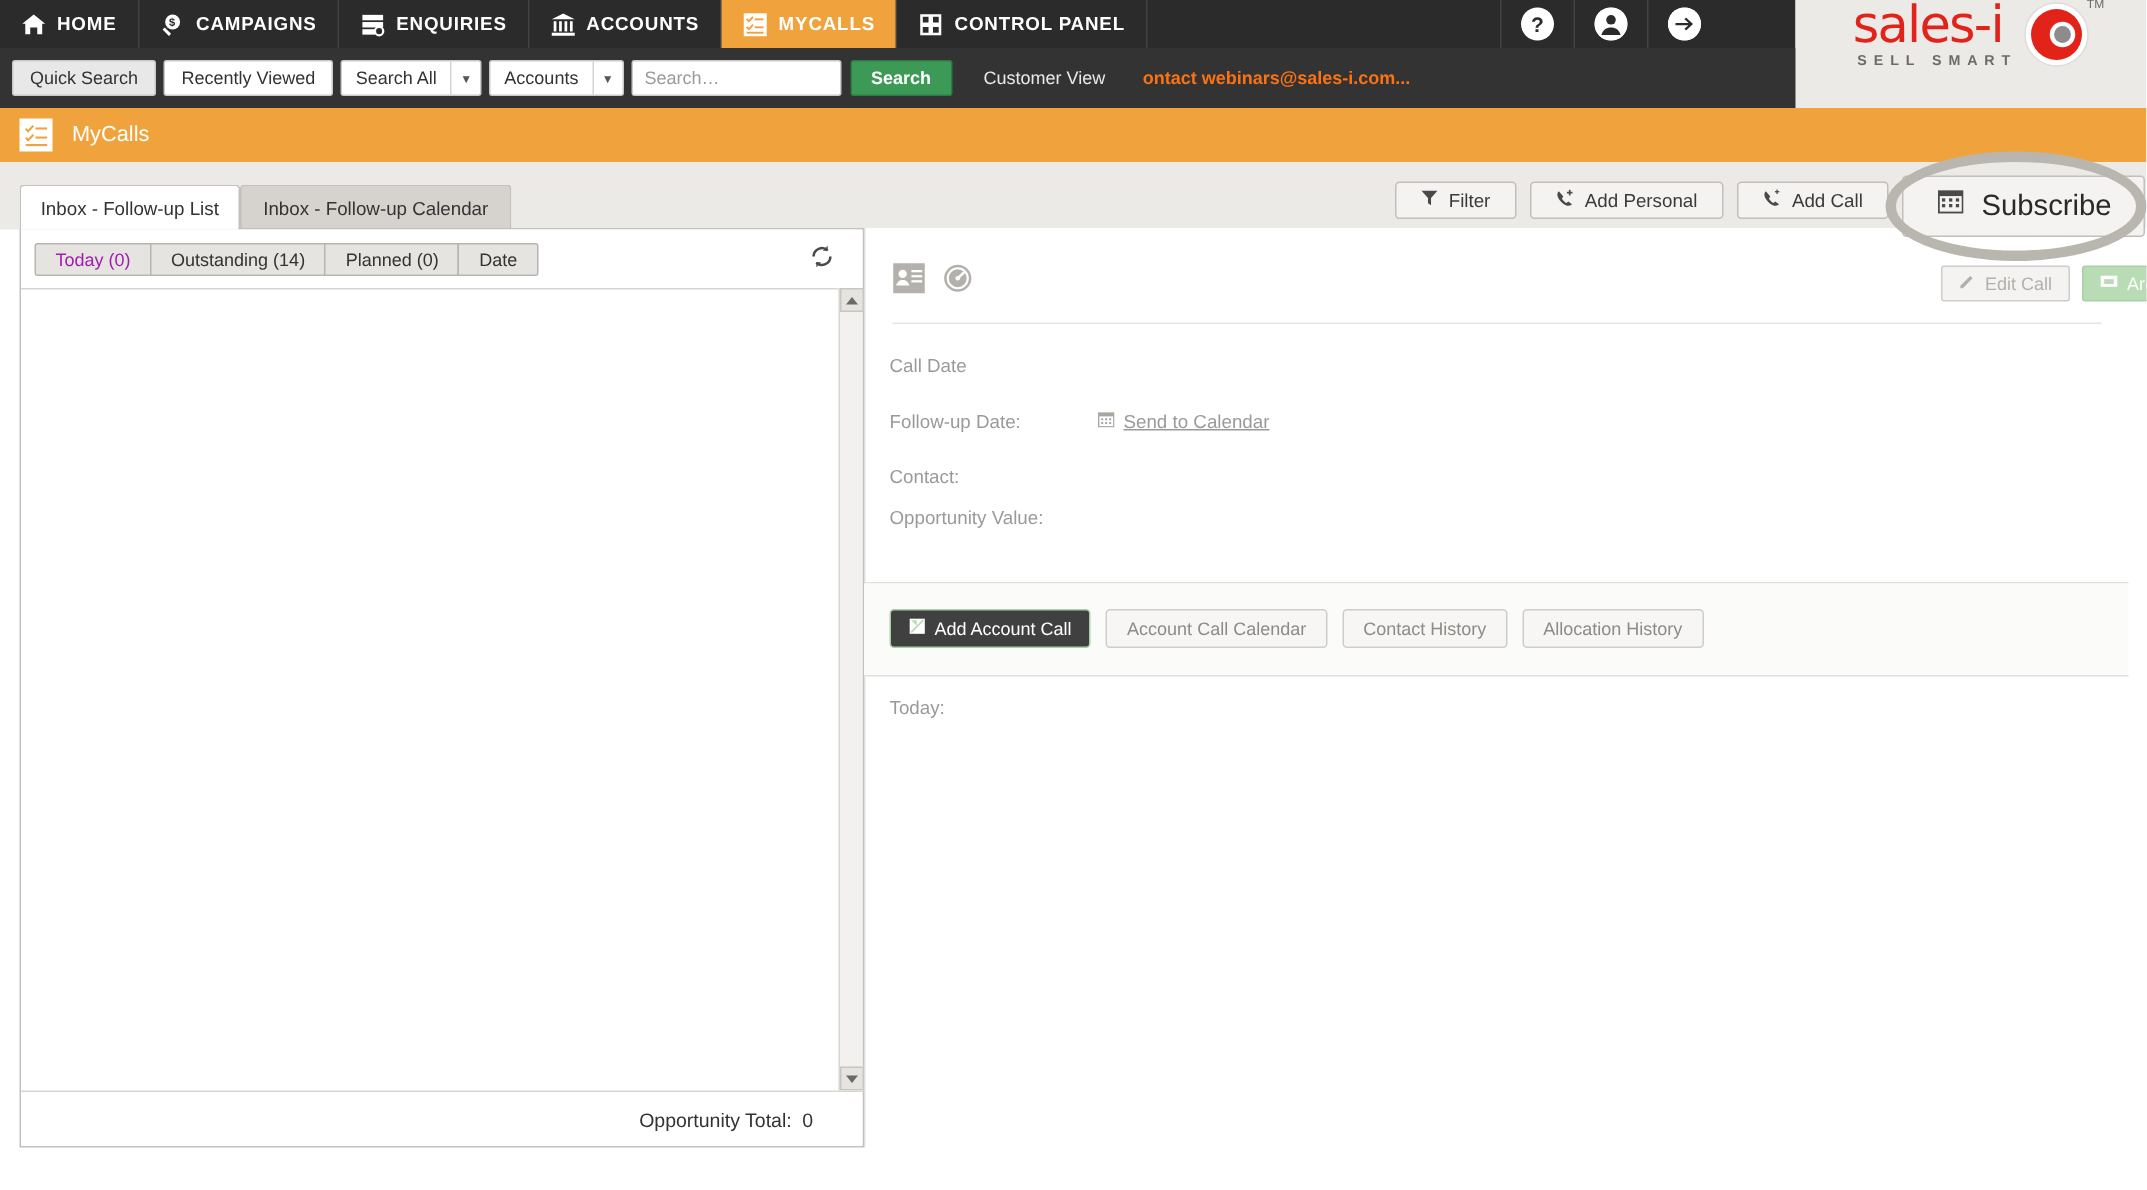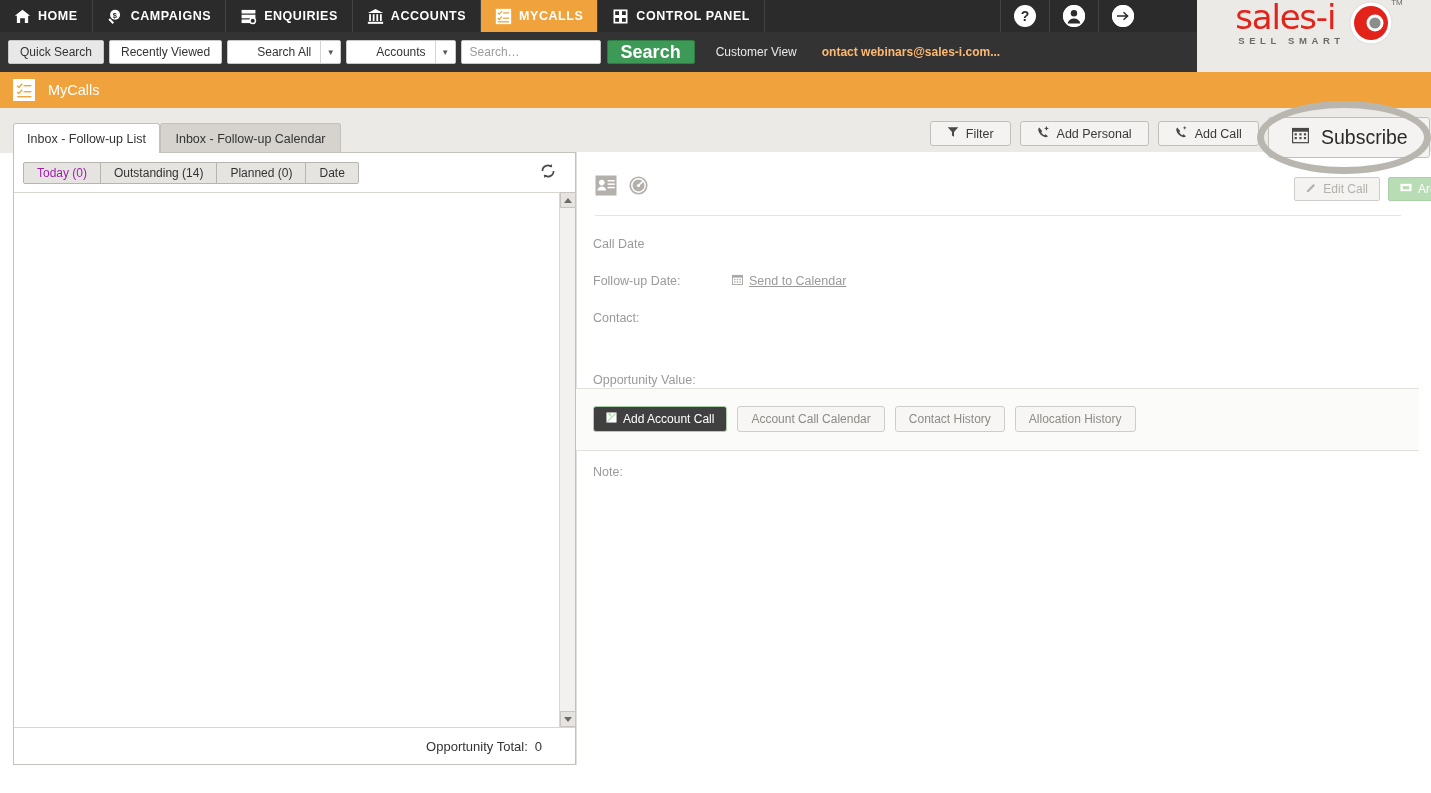--- a/index.html
+++ b/index.html
@@ -66,40 +66,40 @@
     background:#333333; display:flex; align-items:center; padding-left:8px; gap:5px;
   }
   .sb-btn {
     height:24px; background:#e8e8e8; border:1px solid #c9c9c9; border-radius:2px;
     font-size:12px; color:#333; padding:0 11px; display:flex; align-items:center;
     cursor:pointer; user-select:none;
   }
   .sb-btn.white { background:#ffffff; }
   .sb-split {
     height:24px; background:#ffffff; border:1px solid #c9c9c9; border-radius:2px;
-    display:flex; align-items:stretch; cursor:pointer; font-size:12px; color:#333;padding-left:20px;
+    display:flex; align-items:stretch; cursor:pointer; font-size:12px; color:#333;
   }
   .sb-split .lab { display:flex; align-items:center; padding:0 9px; }
   .sb-split .car {
     display:flex; align-items:center; justify-content:center; width:20px;
     border-left:1px solid #d4d4d4; font-size:8px; color:#555;
   }
   .sb-input {
     width:140px; height:24px; background:#fff; border:1px solid #c9c9c9;
     border-radius:2px; font-size:12px; color:#333; padding:0 8px;
     font-family:"Liberation Sans", sans-serif;
   }
   .sb-input::placeholder { color:#9a9a9a; }
   .sb-search {
     height:24px; background:#3d9a56; border:1px solid #2e7b43; border-radius:2px;
-    color:#fff; font-size:18px; font-weight:bold; padding:0 13px;
+    color:#fff; font-size:12px; font-weight:bold; padding:0 13px;
     display:flex; align-items:center; cursor:pointer; margin-left:1px;
   }
   .sb-link { color:#e9e9e9; font-size:12px; margin-left:16px; cursor:pointer; }
-  .sb-email { color:#fdba74; font-size:12px; font-weight:bold; margin-left:20px; }
+  .sb-email { color:#f97316; font-size:12px; font-weight:bold; margin-left:20px; }
 
   
   .titlebar {
     position:absolute; left:0; top:72px; width:1431px; height:36px;
     background:#f0a33c; display:flex; align-items:center; padding-left:13px; gap:13px;
   }
   .title-ico {
     width:22px; height:22px; background:#ffffff; display:flex;
     align-items:center; justify-content:center;
   }
@@ -569,21 +569,21 @@
           <rect x="2.3" y="8" width="1.5" height="1.5" fill="#a9a6a2"></rect>
           <rect x="5.2" y="8" width="1.5" height="1.5" fill="#a9a6a2"></rect>
           <rect x="8.1" y="8" width="1.5" height="1.5" fill="#a9a6a2"></rect>
         </svg>
       </span>
       <span>Send to Calendar</span>
     </span>
 
     <span class="field" style="left:17px; top:159px;">Contact:</span>
 
-    <span class="field" style="left:17px; top:186px;margin-top:35px;">Opportunity Value:</span>
+    <span class="field" style="left:17px; top:186px;">Opportunity Value:</span>
 
     <div class="rp-divider2"></div>
 
     <div class="rp-actionbar">
       <div class="ab-wrap">
         <div class="ab-primary">
           <span>
             <svg viewBox="0 0 12 12" width="11" height="11">
               <rect x="0.5" y="0.5" width="11" height="11" fill="#fff"></rect>
               <path d="M1.6 10.4 10.4 1.6" stroke="#b8dcb3" stroke-width="1.3"></path>
@@ -591,21 +591,21 @@
             </svg>
           </span>
           <span>Add Account Call</span>
         </div>
         <div class="ab-btn">Account Call Calendar</div>
         <div class="ab-btn">Contact History</div>
         <div class="ab-btn">Allocation History</div>
       </div>
     </div>
 
-    <span class="note-label">Note:</span>
+    <span class="note-label">Today:</span>
   </div>
 
   <div class="callout">
     <div class="callout-btn">
       <span>
         <svg viewBox="0 0 18 18" width="17" height="17">
           <rect x="0.6" y="1.6" width="16.8" height="15" fill="none" stroke="#4a4a4a" stroke-width="1.3"></rect>
           <rect x="0.6" y="1.6" width="16.8" height="3.4" fill="#4a4a4a"></rect>
           <rect x="2.8" y="6.6" width="2.3" height="2.3" fill="#4a4a4a"></rect>
           <rect x="7.8" y="6.6" width="2.3" height="2.3" fill="#4a4a4a"></rect>

